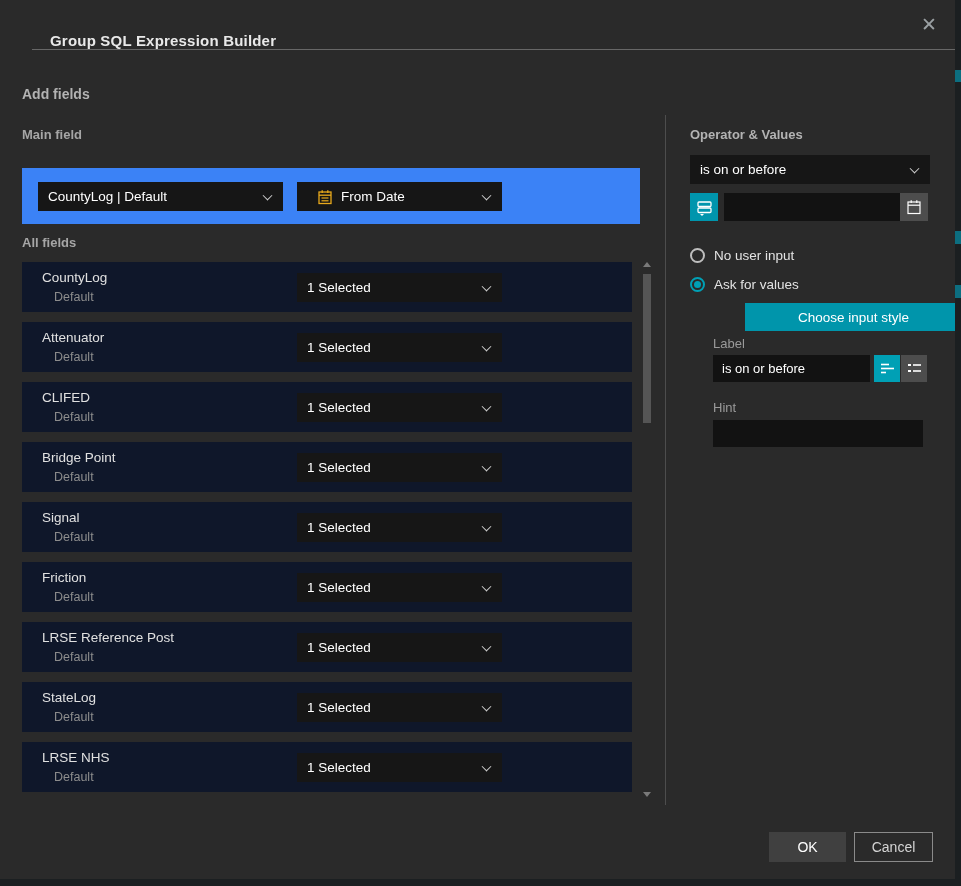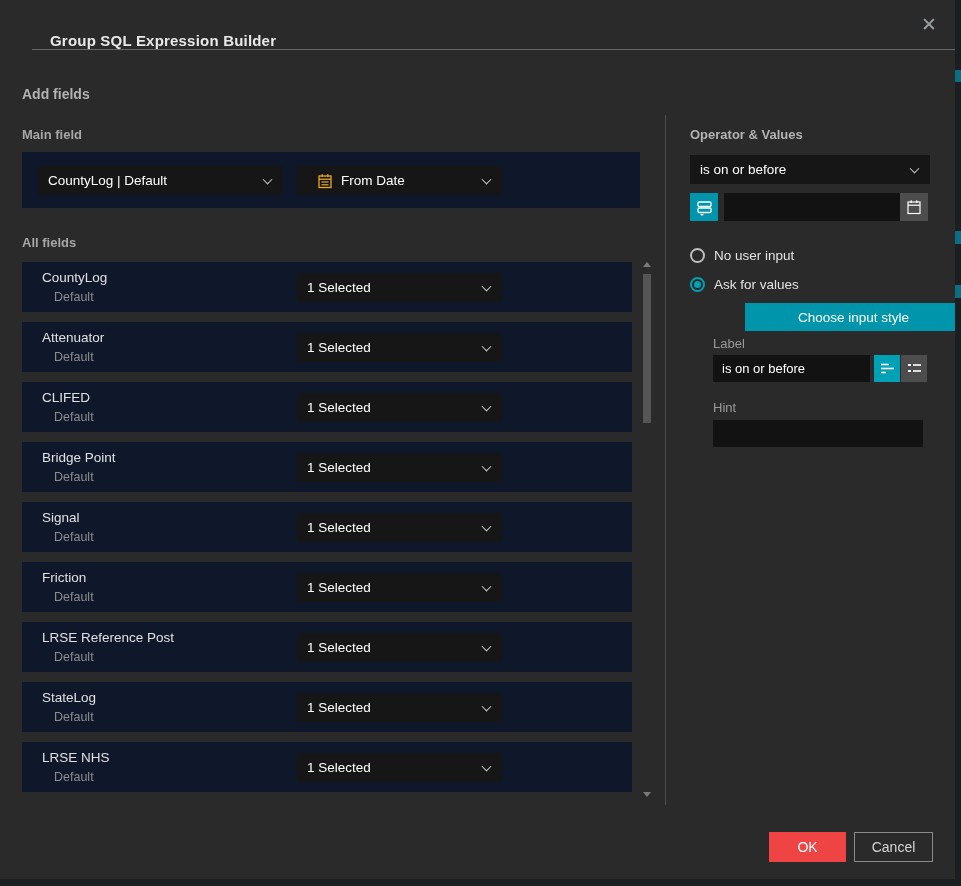--- a/index.html
+++ b/index.html
@@ -27,22 +27,22 @@
     color:#9aa0a3; font-size:19px; line-height:24px; text-align:center;
     cursor:pointer; font-weight:400;
   }
   
   .h-add { position:absolute; left:22px; top:86px; font-size:14px; font-weight:700; color:#b3b3b3; }
   .h-main { position:absolute; left:22px; top:127px; font-size:13px; font-weight:700; color:#a6a6a6; }
   .h-all { position:absolute; left:22px; top:235px; font-size:13px; font-weight:700; color:#a6a6a6; }
   .h-op { position:absolute; left:690px; top:127px; font-size:13px; font-weight:700; color:#b3b3b3; }
   
   .main-panel {
-    position:absolute; left:22px; top:152px; width:618px; height:56px;
-    background:#0f172a;
+    position:absolute; left:22px; top:168px; width:618px; height:56px;
+    background:#3b82f6;
   }
   .dropdown {
     background:#161616; height:29px; display:flex; align-items:center;
     padding:0 10px; cursor:pointer; position:relative;
   }
   .dropdown .dd-text { font-size:13.5px; color:#ffffff; white-space:nowrap; overflow:hidden; }
   .chev {
     position:absolute; right:12px; top:50%; width:7px; height:7px;
     border-right:1.5px solid #cfcfcf; border-bottom:1.5px solid #cfcfcf;
     transform:translateY(-70%) rotate(45deg);
@@ -123,21 +123,21 @@
   .btn-style-2 { left:901px; background:#4d4d4d; }
   .cap-hint { position:absolute; left:713px; top:400px; font-size:13px; color:#9a9a9a; }
   .hint-input {
     position:absolute; left:713px; top:420px; width:210px; height:27px;
     background:#121212; border:none; color:#fff; font-size:13px; padding:0 9px;
     font-family:inherit;
   }
   
   .btn-ok {
     position:absolute; left:769px; top:832px; width:77px; height:30px;
-    background:#ef4444; color:#ffffff; border:none; font-size:14px;
+    background:#404040; color:#ffffff; border:none; font-size:14px;
     font-family:inherit; cursor:pointer;
   }
   .btn-cancel {
     position:absolute; left:854px; top:832px; width:79px; height:30px;
     background:transparent; color:#d4d4d4; border:1px solid #8a8a8a;
     font-size:14px; font-family:inherit; cursor:pointer;
   }
   
   .edge-right { position:absolute; left:955px; top:0; width:6px; height:886px; background:#1b1f21; }
   .edge-bottom { position:absolute; left:0; top:879px; width:961px; height:7px; background:#1b1f21; }

